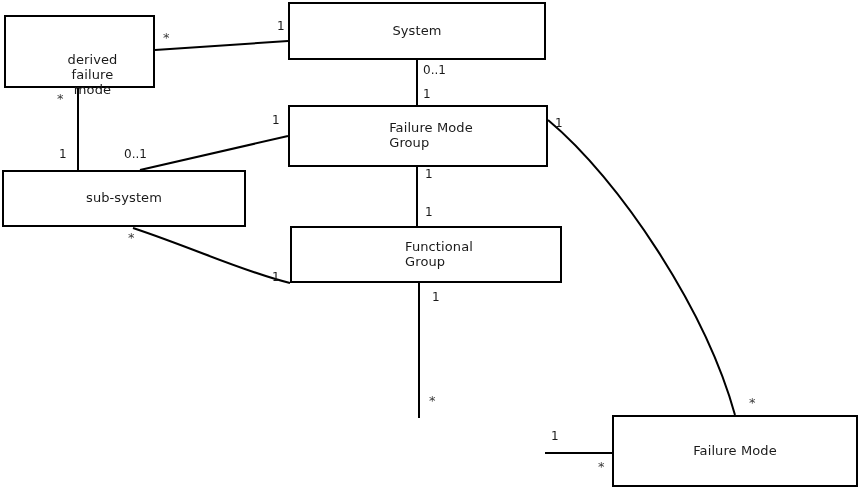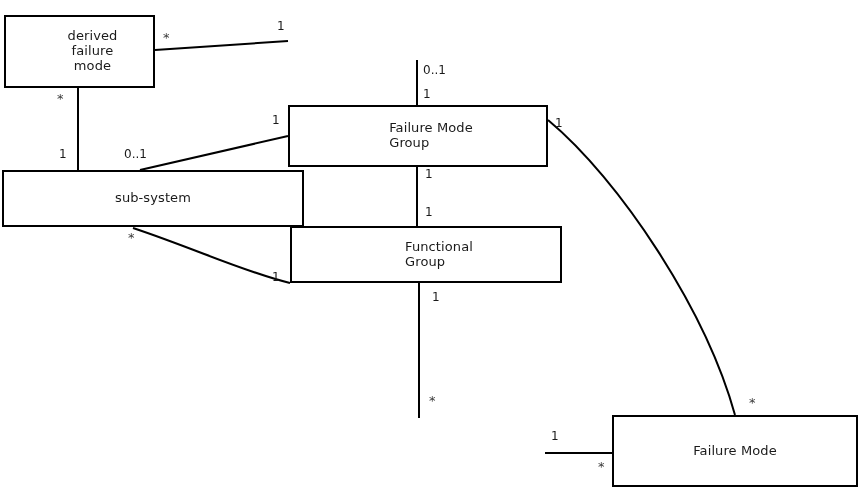--- a/index.html
+++ b/index.html
@@ -45,20 +45,21 @@
     color: #1a1a1a;
     line-height: 1.15;
     white-space: pre-line;
     text-align: center;
     letter-spacing: 0.1px;
   }
   .uml-box-label.offset-right {
     justify-content: center;
     padding-left: 26px;
     box-sizing: border-box;
+    margin-top: 24px;
   }
   .uml-box-label.align-left-block {
     justify-content: center;
     text-align: left;
     padding-left: 26px;
     box-sizing: border-box;
   }
   .mult {
     position: absolute;
     font-size: 12px;
@@ -90,27 +91,30 @@
       <path d="M 548,120 C 620,180 706,310 735,415"></path>
     </g>
   </svg>
 
   <div class="uml-box" style="left: 4px; top: 15px; width: 151px; height: 73px;">
     <span class="uml-box-label offset-right">derived
 failure
 mode</span>
   </div>
 
+  <div class="uml-box" style="left: 288px; top: 2px; width: 258px; height: 58px;">
+    <span class="uml-box-label">System</span>
+  </div>
 
   <div class="uml-box" style="left: 288px; top: 105px; width: 260px; height: 62px;">
     <span class="uml-box-label align-left-block">Failure Mode
 Group</span>
   </div>
 
-  <div class="uml-box" style="left: 2px; top: 170px; width: 302px; height: 57px;">
+  <div class="uml-box" style="left: 2px; top: 170px; width: 244px; height: 57px;">
     <span class="uml-box-label">sub-system</span>
   </div>
 
   <div class="uml-box" style="left: 290px; top: 226px; width: 272px; height: 57px;">
     <span class="uml-box-label align-left-block">Functional
 Group</span>
   </div>
 
 
   <div class="uml-box" style="left: 612px; top: 415px; width: 246px; height: 72px;">

